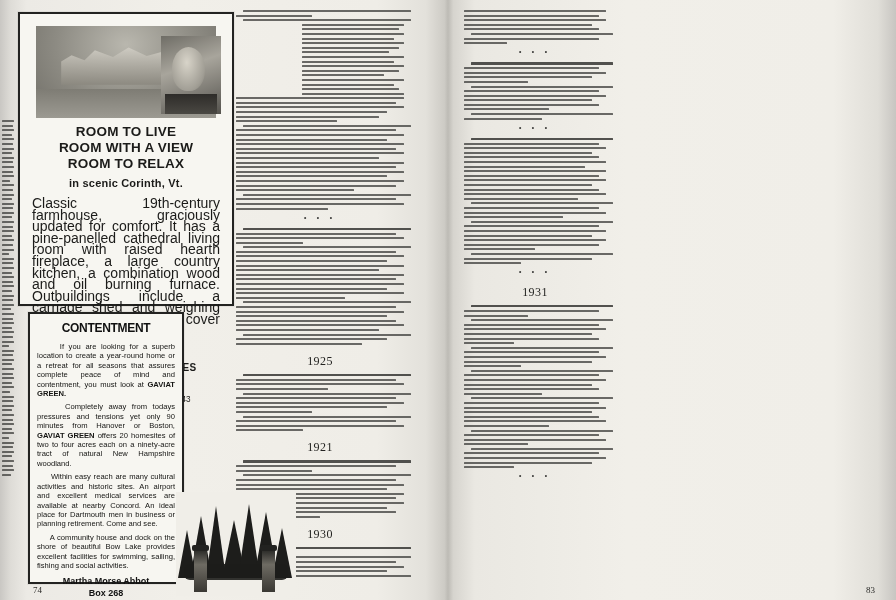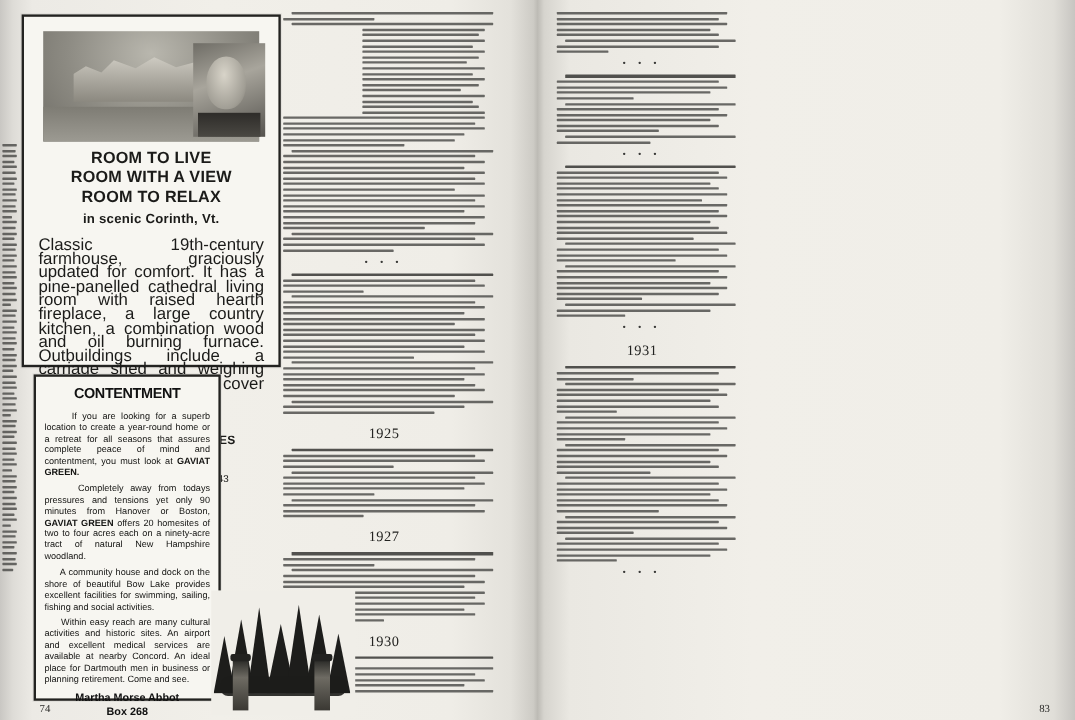--- a/index.html
+++ b/index.html
@@ -115,24 +115,24 @@
     <div class="ad ad-frame" id="ad-contentment">
       <div class="inner">
         <div class="cont-title">CONTENTMENT</div>
         <div class="cont-p">
           &nbsp;&nbsp;&nbsp;&nbsp;&nbsp;<span>If you are looking for a superb location to create a year-round home or a retreat for all seasons that assures complete peace of mind and contentment, you must look at </span><b>GAVIAT GREEN.</b>
         </div>
         <div class="cont-p">
           &nbsp;&nbsp;&nbsp;&nbsp;&nbsp;<span>Completely away from todays pressures and tensions yet only 90 minutes from Hanover or Boston, </span><b>GAVIAT GREEN</b><span> offers 20 homesites of two to four acres each on a ninety-acre tract of natural New Hampshire woodland.</span>
         </div>
         <div class="cont-p">
+          &nbsp;&nbsp;&nbsp;&nbsp;&nbsp;<span>Within easy reach are many cultural activities and historic sites. An airport and excellent medical services are available at nearby Concord. An ideal place for Dartmouth men in business or planning retirement. Come and see.</span>
+        </div>
+        <div class="cont-p">
           &nbsp;&nbsp;&nbsp;&nbsp;&nbsp;<span>A community house and dock on the shore of beautiful Bow Lake provides excellent facilities for swimming, sailing, fishing and social activities.</span>
-        </div>
-        <div class="cont-p">
-          &nbsp;&nbsp;&nbsp;&nbsp;&nbsp;<span>Within easy reach are many cultural activities and historic sites. An airport and excellent medical services are available at nearby Concord. An ideal place for Dartmouth men in business or planning retirement. Come and see.</span>
         </div>
         <div class="cont-sign">
           <div>Martha Morse Abbot</div>
           <div>Box 268</div>
           <div>Northwood, N.H. 03261</div>
 
         </div>
       </div>
     </div>
 
@@ -302,21 +302,21 @@
       <div class="ln s55"></div>
       <div class="ln s100 i"></div>
         <div class="ln s95"></div>
         <div class="ln s100"></div>
       <div class="ln s90"></div>
         <div class="ln s45"></div>
       <div class="ln s100 i"></div>
         <div class="ln s95"></div>
         <div class="ln s100"></div>
       <div class="ln s40"></div>
-      <div class="yr">1927</div>
+      <div class="yr">1921</div>
       <div class="ln cap s100 i"></div>
         <div class="ln s95"></div>
         <div class="ln s45"></div>
       <div class="ln s100 i"></div>
         <div class="ln s95"></div>
         <div class="ln s100"></div>
       <div class="ln s90"></div>
         <div class="ln s100"></div>
         <div class="ln s95"></div>
       <div class="ln s100"></div>

